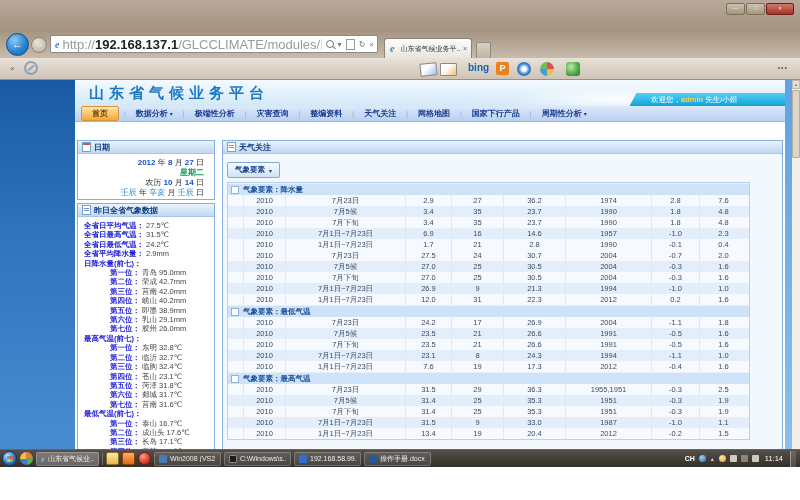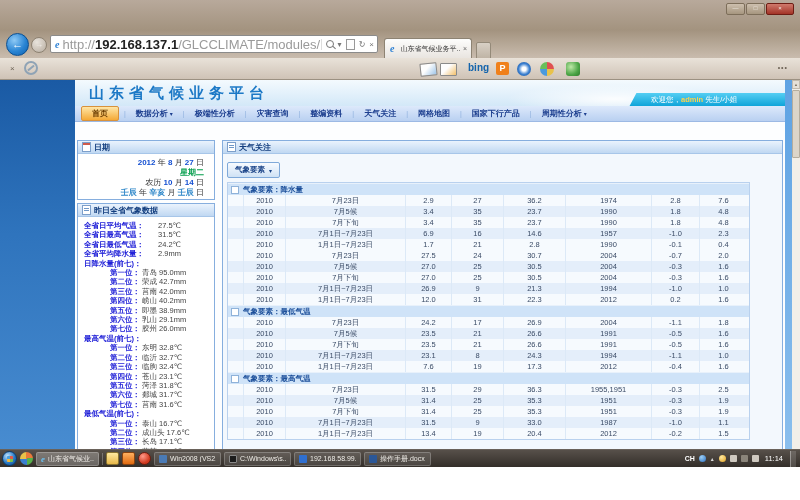--- a/index.html
+++ b/index.html
@@ -104,28 +104,28 @@
   .phead .plabel{font-size:8px;font-weight:bold;color:#123d7e;}
   .micon{width:7px;height:8px;background:#fff;border:1px solid #7d9fca;position:relative;}
   .micon.cal::before{content:"";position:absolute;left:0;top:0;right:0;height:2px;background:#d05a4a;}
   .micon.doc::before{content:"";position:absolute;left:1px;top:2px;right:1px;height:1px;background:#6f98c8;box-shadow:0 2px 0 #6f98c8;}
   
   .calpanel{left:2px;top:3px;width:138px;height:60px;}
   .calbody{padding:4px 10px 0 0;text-align:right;}
   .calline{font-size:8px;line-height:10px;color:#333;}
   .seg-num{color:#1550d2;font-weight:bold;}
   .seg-plain{color:#333;}
-  .seg-gz{color:#2d86c8;font-weight:bold;}
+  .seg-gz{color:#2d86c8;font-weight:normal;}
   .calline.week{color:#0aa050;font-weight:bold;}
   
   .statspanel{left:2px;top:66px;width:138px;height:264px;}
   .statsbody{padding:4px 4px 0 6px;}
   .statrow,.rankrow,.sectitle{font-size:7.5px;line-height:9.4px;white-space:nowrap;}
   .slabel{color:#2222d8;font-weight:bold;}
-  .sval{color:#444;margin-left:14px;}
+  .sval{color:#444;margin-left:2px;}
   .sectitle{color:#2222d8;font-weight:bold;}
   .rlabel{display:inline-block;width:56px;text-align:right;color:#2222d8;font-weight:bold;}
   .rval{color:#444;margin-left:2px;}
   
   .weatherpanel{left:147px;top:3px;width:561px;height:327px;background:#f3f8fd;}
   .wcontent{padding:4px 6px 0 4px;}
   .filterbtn{display:inline-flex;align-items:center;gap:4px;padding:2px 7px;font-size:7.5px;font-weight:bold;
     color:#1b4488;background:linear-gradient(180deg,#f8fbff,#cfe2f5);border:1px solid #7fa9d9;border-radius:2px;}
   .filterbtn .navarrow{color:#1b4488;}
   .wtable{margin-top:4px;width:521px;border:1px solid #b9d1ee;background:#fff;}

